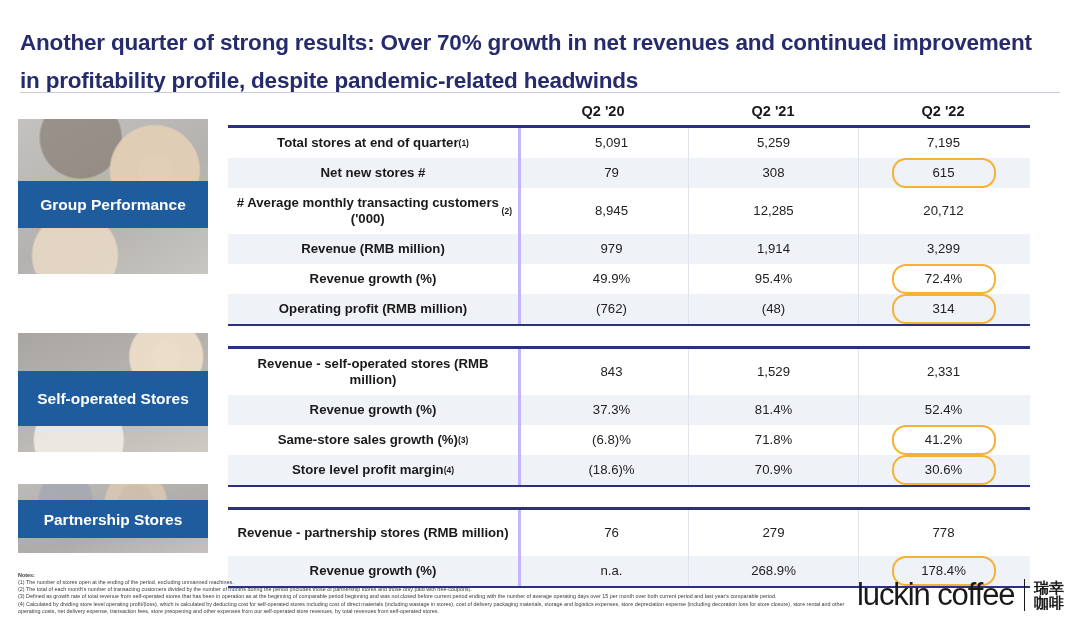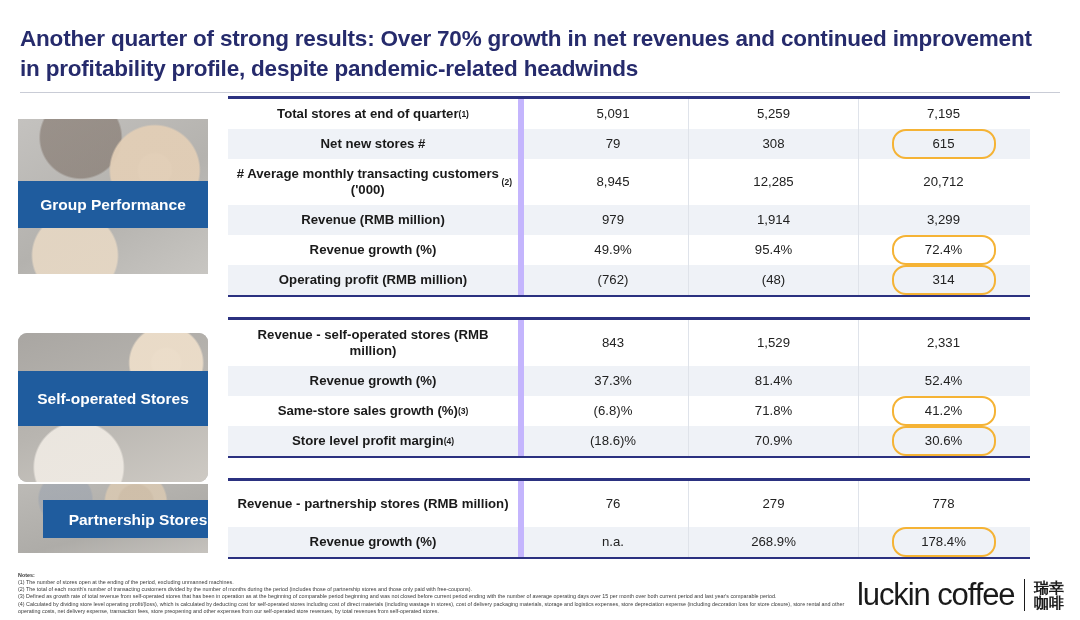--- a/index.html
+++ b/index.html
@@ -8,21 +8,21 @@
     background: #ffffff;
     font-family: "Liberation Sans", sans-serif;
     overflow: hidden;
   }
   .slide { position: relative; width: 1080px; height: 620px; background:#fff; }
 
   
   .title {
     position: absolute; left: 20px; top: 24px; width: 1030px;
     color: #262B6C;
-    font-size: 22.5px; font-weight: bold; line-height: 30px;
+    font-size: 22.5px; font-weight: bold; line-height: 38px;
     letter-spacing: -0.2px;
   }
   .title-rule {
     position: absolute; left: 20px; top: 92px; width: 1040px; height: 1px;
     background: #c9ccd6;
   }
 
   
   .cat {
     position: absolute; left: 18px; width: 190px;
@@ -59,24 +59,24 @@
     position: absolute; left: 0; width: 190px;
     background: #1F5C9E;
     color: #ffffff;
     font-size: 15.5px; font-weight: bold;
     display: flex; align-items: center; justify-content: center;
     text-align: center; line-height: 19px;
   }
 
   .cat.c1 { top: 119px; height: 155px; }
   .cat.c1 .band { top: 62px; height: 47px; }
-  .cat.c2 { top: 333px; height: 149px; border-radius: 9px; }
+  .cat.c2 { top: 333px; height: 119px; }
   .cat.c2 .band { top: 38px; height: 55px; }
   .cat.c3 { top: 484px; height: 69px; }
-  .cat.c3 .band { top: 16px; height: 38px; margin-left: 25px; }
+  .cat.c3 .band { top: 16px; height: 38px; }
 
   
   .table { position: absolute; left: 228px; top: 96px; width: 802px; }
   .row { display: flex; width: 802px; align-items: stretch; }
   .c-label { width: 290px; }
   .c-val   { width: 170px; }
 
   .hdr { height: 29px; }
   .hdr .c-val {
     display: flex; align-items: center; justify-content: center;
@@ -92,21 +92,21 @@
     display: flex; align-items: center; justify-content: center;
     text-align: center;
     font-size: 13.2px; font-weight: bold; color: #1A1A1A;
     line-height: 16px; padding: 8px 6px;
   }
   .drow .c-val {
     display: flex; align-items: center; justify-content: center;
     font-size: 13.2px; color: #222; position: relative;
     border-left: 1px solid #dfe3ea;
   }
-  .drow .c-val.first { border-left: 6px solid #c4b5fd; padding-left: 14px; }
+  .drow .c-val.first { border-left: 3px solid #c4b5fd; padding-left: 14px; }
   .drow .c-val .hl {
     display: flex; align-items: center; justify-content: center;
     width: 104px; height: 30px;
     border: 2px solid #F5B335; border-radius: 14px;
     background: transparent;
   }
   sup { font-size: 8.5px; vertical-align: super; font-weight: bold; }
 
   .h1 { height: 30px; }
   .h2 { height: 30px; }
@@ -154,20 +154,26 @@
     <div class="band">Self-operated Stores</div>
   </div>
 
   <div class="cat c3">
     <div class="photo"></div>
     <div class="band">Partnership Stores</div>
   </div>
 
   <div class="table">
 
+    <div class="row hdr">
+      <div class="c-label"></div>
+      <div class="c-val">Q2 '20</div>
+      <div class="c-val">Q2 '21</div>
+      <div class="c-val">Q2 '22</div>
+    </div>
 
     <div class="rule"></div>
 
     <div class="row drow h1">
       <div class="c-label">
         <span>Total stores at end of quarter</span>
           <sup>(1)</sup>
       </div>
       <div class="c-val first">5,091</div>
       <div class="c-val">5,259</div>

